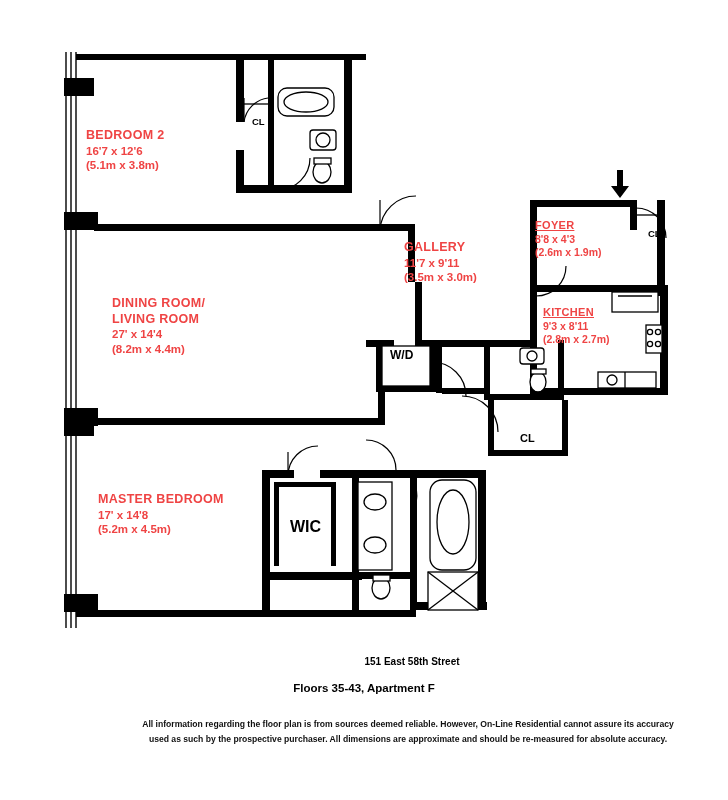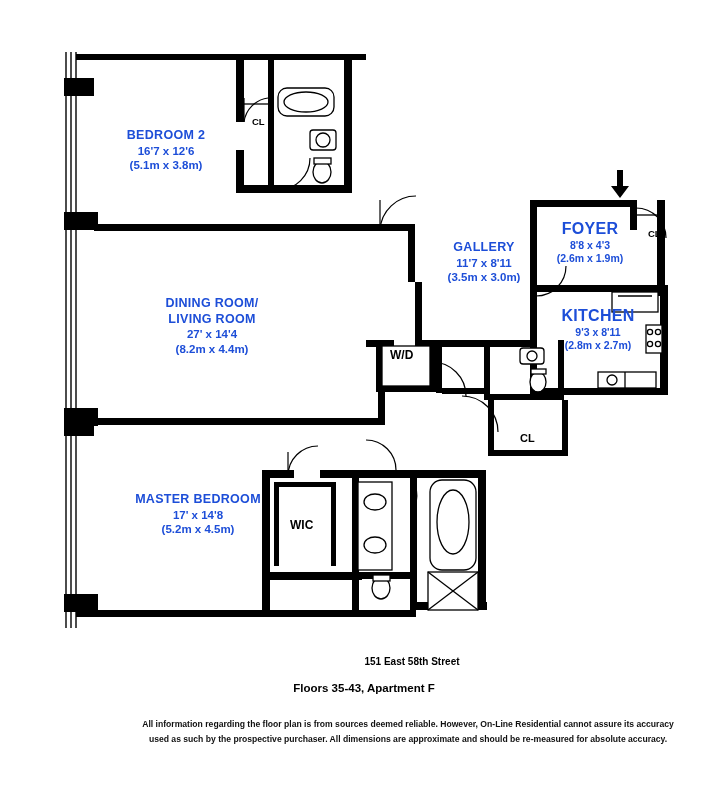--- a/index.html
+++ b/index.html
@@ -16,30 +16,30 @@
     overflow: hidden;
   }
   #plan {
     position: absolute;
     left: 0; top: 0;
     width: 728px;
     height: 800px;
   }
   .lbl {
     position: absolute;
-    text-align: center;
+    text-align: left;
     font-family: "Liberation Sans", sans-serif;
     font-weight: bold;
-    color: #1d4ed8;
+    color: #ef4444;
     line-height: 1.25;
     white-space: nowrap;
   }
   .lbl .nm { font-size: 12.5px; letter-spacing: .3px; }
   .lbl .dim { font-size: 11.5px; }
-  .lbl.small .nm { font-size: 16px; }
+  .lbl.small .nm { font-size: 11px; text-decoration: underline; }
   .lbl.small .dim { font-size: 10.5px; }
   .tiny {
     position: absolute;
     font-size: 9.5px;
     font-weight: bold;
     font-family: "Liberation Sans", sans-serif;
     color: #000;
     white-space: nowrap;
   }
   .footer {
@@ -218,21 +218,21 @@
 </svg>
 
 <div class="lbl" style="left:86px; top:128px; width:160px;">
   <div class="nm">BEDROOM 2</div>
   <div class="dim">16'7 x 12'6</div>
   <div class="dim">(5.1m x 3.8m)</div>
 </div>
 
 <div class="lbl" style="left:404px; top:240px; width:160px;">
   <div class="nm">GALLERY</div>
-  <div class="dim">11'7 x 8'11</div>
+  <div class="dim">11'7 x 9'11</div>
   <div class="dim">(3.5m x 3.0m)</div>
 </div>
 
 <div class="lbl" style="left:112px; top:296px; width:200px;">
   <div class="nm">DINING ROOM/</div>
   <div class="nm">LIVING ROOM</div>
   <div class="dim">27' x 14'4</div>
   <div class="dim">(8.2m x 4.4m)</div>
 </div>
 
@@ -251,20 +251,20 @@
 <div class="lbl" style="left:70px; top:492px; width:200px;margin-left:28px;">
   <div class="nm">MASTER BEDROOM</div>
   <div class="dim">17' x 14'8</div>
   <div class="dim">(5.2m x 4.5m)</div>
 </div>
 
 <div class="tiny" style="left:252px; top:116px;">CL</div>
 <div class="tiny" style="left:648px; top:228px;">CL</div>
 <div class="tiny" style="left:520px; top:432px; font-size:11px;">CL</div>
 <div class="tiny" style="left:390px; top:348px; font-size:12px;">W/D</div>
-<div class="tiny" style="left:290px; top:518px; font-size:12px;">WIC</div>
+<div class="tiny" style="left:290px; top:518px; font-size:16px;">WIC</div>
 
 <div class="footer addr">151 East 58th Street</div>
 <div class="footer floors">Floors 35-43, Apartment F</div>
 <div class="footer disc">
   <div>All information regarding the floor plan is from sources deemed reliable.  However, On-Line Residential cannot assure its accuracy</div>
   <div>used as such by the prospective purchaser.  All dimensions are approximate and should be re-measured for absolute accuracy.</div>
 </div>
 
 </body></html>

